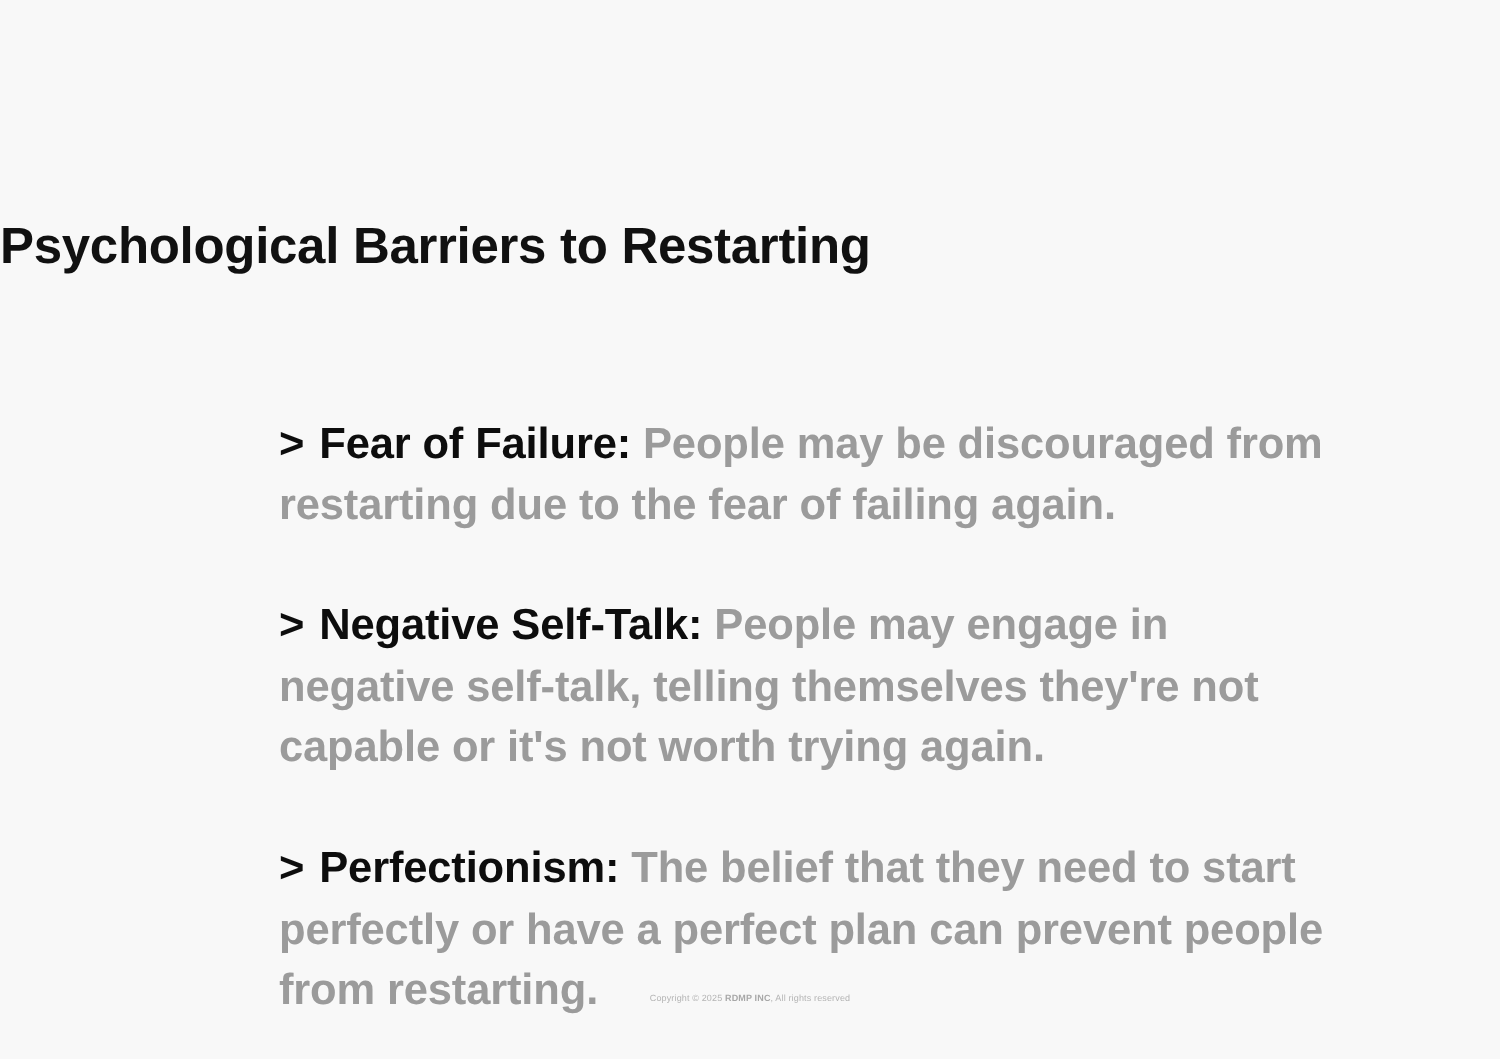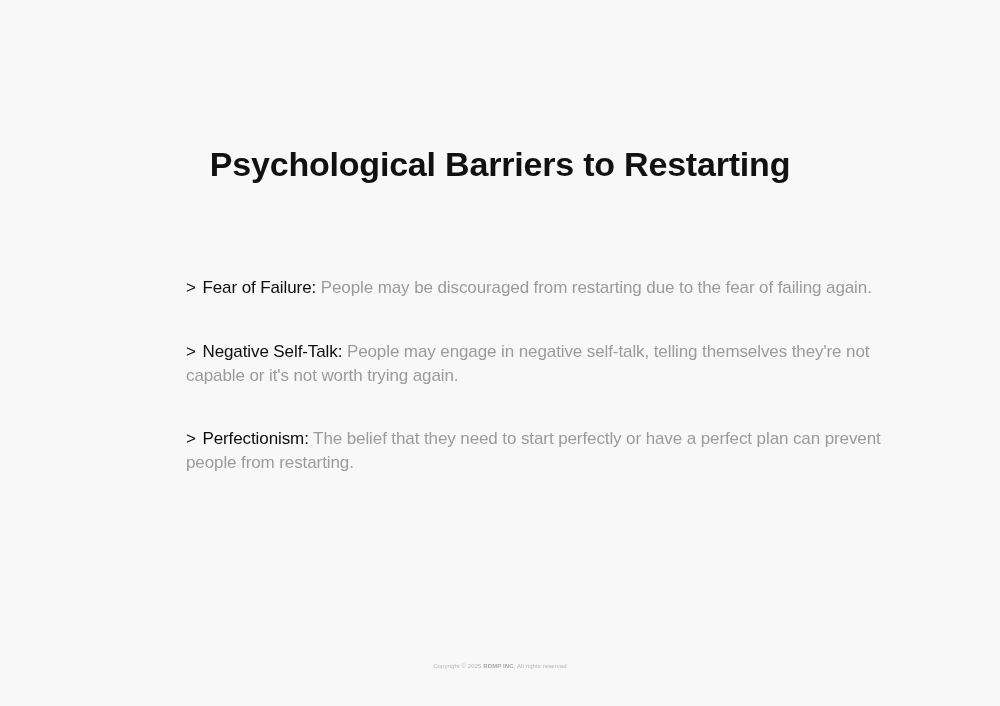--- a/index.html
+++ b/index.html
@@ -17,36 +17,35 @@
     position: relative;
     width: 1000px;
     height: 706px;
     box-sizing: border-box;
   }
   .slide-title {
     position: absolute;
     top: 121px;
     left: 0;
     width: 1000px;
-    text-align: center;
     font-size: 34px;
     font-weight: bold;
     color: #111111;
     letter-spacing: -0.2px;
     line-height: 1.2;
   }
   .content {
     position: absolute;
     top: 236px;
     left: 186px;
     width: 706px;
   }
   .bullet {
-    font-size: 17px;
-    font-weight: normal;
+    font-size: 29px;
+    font-weight: bold;
     line-height: 1.40;
     color: #9b9b9b;
     margin-bottom: 30px;
     letter-spacing: -0.1px;
     margin-top: 40px;
   }
   .bullet:last-child {
     margin-bottom: 0;
   }
   .bullet .marker,

